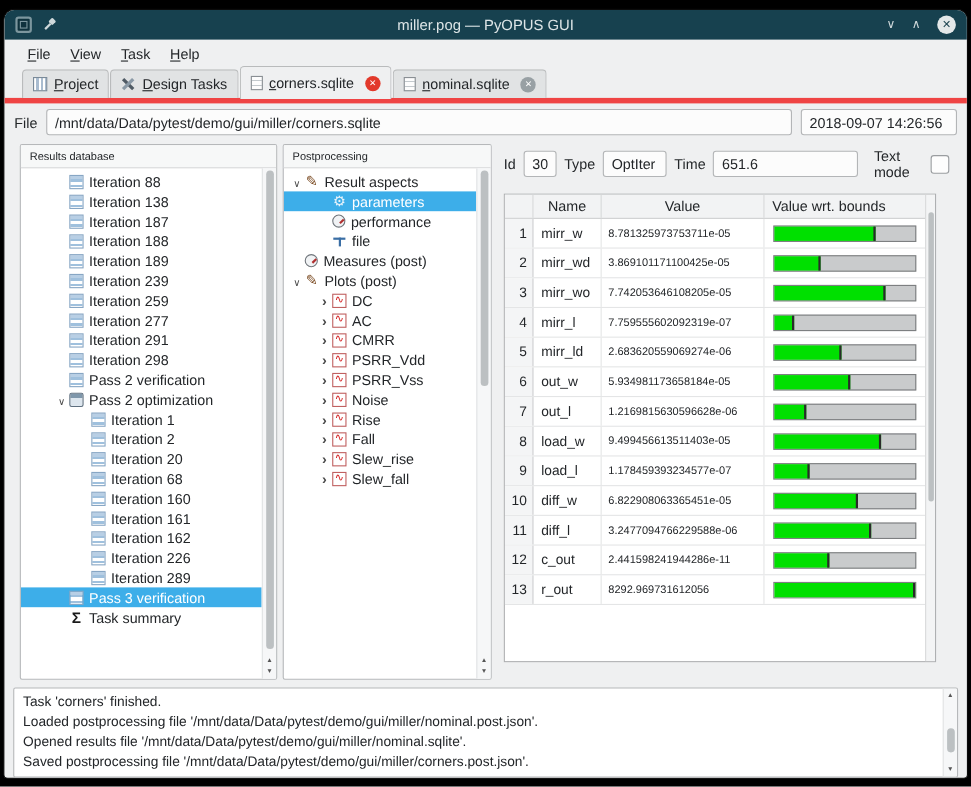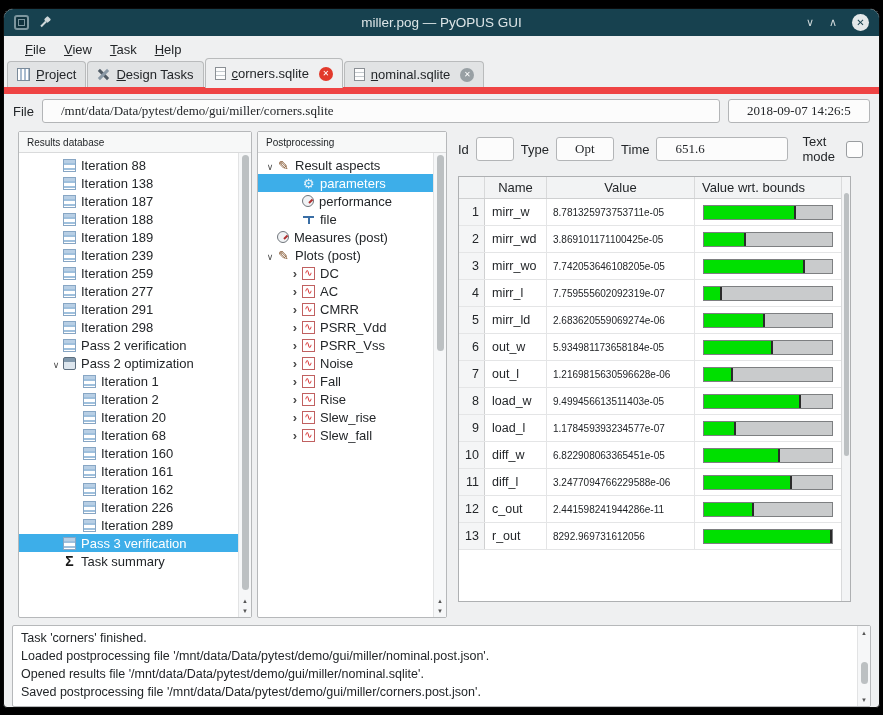--- a/index.html
+++ b/index.html
@@ -19,36 +19,36 @@
   .pin-icon::after{content:"";position:absolute;left:1px;top:7px;width:7px;height:2px;background:#cfd8da;transform:rotate(-45deg)}
   .win-btn{font-size:11px;color:#cfd8da;line-height:1;cursor:default}
   .close-btn{width:17px;height:17px;border-radius:50%;background:#e4e8e9;color:#173f4c;display:flex;align-items:center;justify-content:center;font-size:10px;font-weight:bold}
 
   
   .menubar{height:27px;flex:none;display:flex;align-items:center;padding-left:12px;font-size:13px}
   .menu-item{padding:3px 9px;border-radius:3px}
   .mnemonic{text-decoration:underline}
 
   
-  .tabbar{height:31px;flex:none;display:flex;align-items:flex-end;padding-left:3px;border-bottom:7px solid #ef4444}
+  .tabbar{height:31px;flex:none;display:flex;align-items:flex-end;padding-left:16px;border-bottom:5px solid #ef4444}
   .tab{display:flex;align-items:center;gap:6px;font-size:13px;padding:0 9px;border:1px solid #b9bbbc;border-bottom:none;border-radius:4px 4px 0 0;background:#e1e3e4;margin-right:1px;height:26px;position:relative}
   .tab[data-active="true"]{background:#eff0f1;height:30px;margin-bottom:-1px;z-index:2}
   .tab-close{display:none;width:14px;height:14px;border-radius:50%;background:#98a0a4;color:#fff;align-items:center;justify-content:center;font-size:8px;margin-left:4px}
   .tab-close::before{content:"✕"}
   .tab[data-closable="true"] .tab-close{display:flex}
   .tab[data-active="true"] .tab-close{background:#e2392b}
   .tab-icon{width:13px;height:13px;flex:none;position:relative}
   .tab[data-icon="project"] .tab-icon{border:1px solid #7a8a99;background:repeating-linear-gradient(to right,#fff 0 2px,#a9bcd0 2px 4px)}
   .tab[data-icon="tools"] .tab-icon::before{content:"";position:absolute;left:0;top:5px;width:13px;height:3px;background:#4f5a64;transform:rotate(45deg)}
   .tab[data-icon="tools"] .tab-icon::after{content:"";position:absolute;left:0;top:5px;width:13px;height:3px;background:#8a99a6;transform:rotate(-45deg)}
   .tab[data-icon="page"] .tab-icon{width:11px;border:1px solid #8a8f94;background:repeating-linear-gradient(to bottom,#fdfdfd 0 3px,#c3c9cd 3px 4px)}
 
   
   .filebar{flex:none;display:flex;align-items:center;gap:8px;padding:5px 9px;height:34px;font-size:13px}
-  .lineedit{height:24px;border:1px solid #b3b5b7;border-radius:3px;background:#fcfcfc;font-size:13px;padding:0 18px;font-family:Liberation Serif, serif;color:#232629}
+  .lineedit{height:24px;border:1px solid #b3b5b7;border-radius:3px;background:#fcfcfc;font-size:13px;padding:0 7px;font-family:Liberation Sans, sans-serif;color:#232629}
   input.lineedit{outline:none}
   .path-input{flex:1;min-width:0}
   .date-input{width:142px;flex:none}
 
   
   .panels{flex:1;display:flex;gap:5px;margin:3px 14px 0;min-height:0}
   .panel{background:#fff;border:1px solid #b6b8ba;border-radius:2px;display:flex;flex-direction:column;min-height:0}
   .panel-left{width:234px;flex:none}
   .panel-mid{width:190px;flex:none}
   .panel-header{flex:none;padding:5px 8px 4px;font-size:10px;background:#f7f8f8;border-bottom:1px solid #d9dadb}
@@ -412,27 +412,27 @@
 
             <div class="tree-row" data-depth="1" data-icon="plot" data-expander="closed">
               <span class="expander"></span>
               <span class="ticon"></span>
               <span class="tlabel">Noise</span>
             </div>
 
             <div class="tree-row" data-depth="1" data-icon="plot" data-expander="closed">
               <span class="expander"></span>
               <span class="ticon"></span>
+              <span class="tlabel">Rise</span>
+            </div>
+
+            <div class="tree-row" data-depth="1" data-icon="plot" data-expander="closed">
+              <span class="expander"></span>
+              <span class="ticon"></span>
               <span class="tlabel">Fall</span>
-            </div>
-
-            <div class="tree-row" data-depth="1" data-icon="plot" data-expander="closed">
-              <span class="expander"></span>
-              <span class="ticon"></span>
-              <span class="tlabel">Rise</span>
             </div>
 
             <div class="tree-row" data-depth="1" data-icon="plot" data-expander="closed">
               <span class="expander"></span>
               <span class="ticon"></span>
               <span class="tlabel">Slew_rise</span>
             </div>
 
             <div class="tree-row" data-depth="1" data-icon="plot" data-expander="closed">
               <span class="expander"></span>

